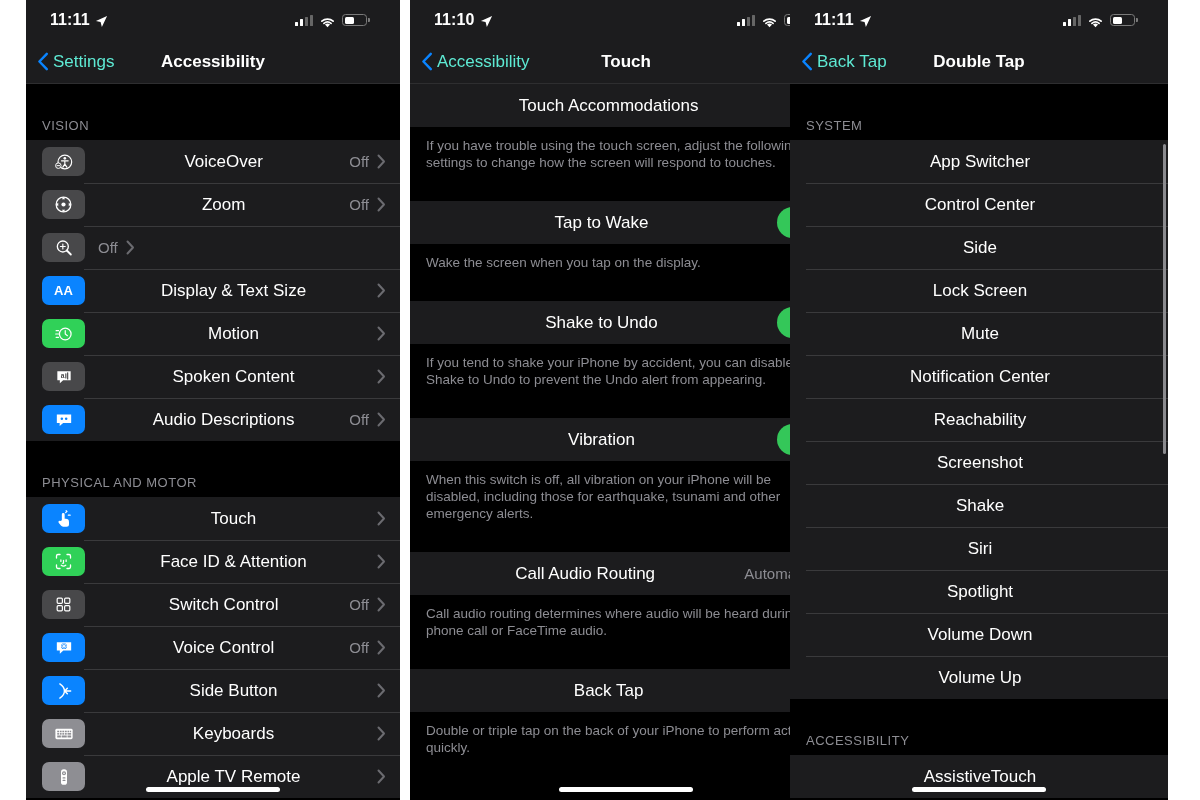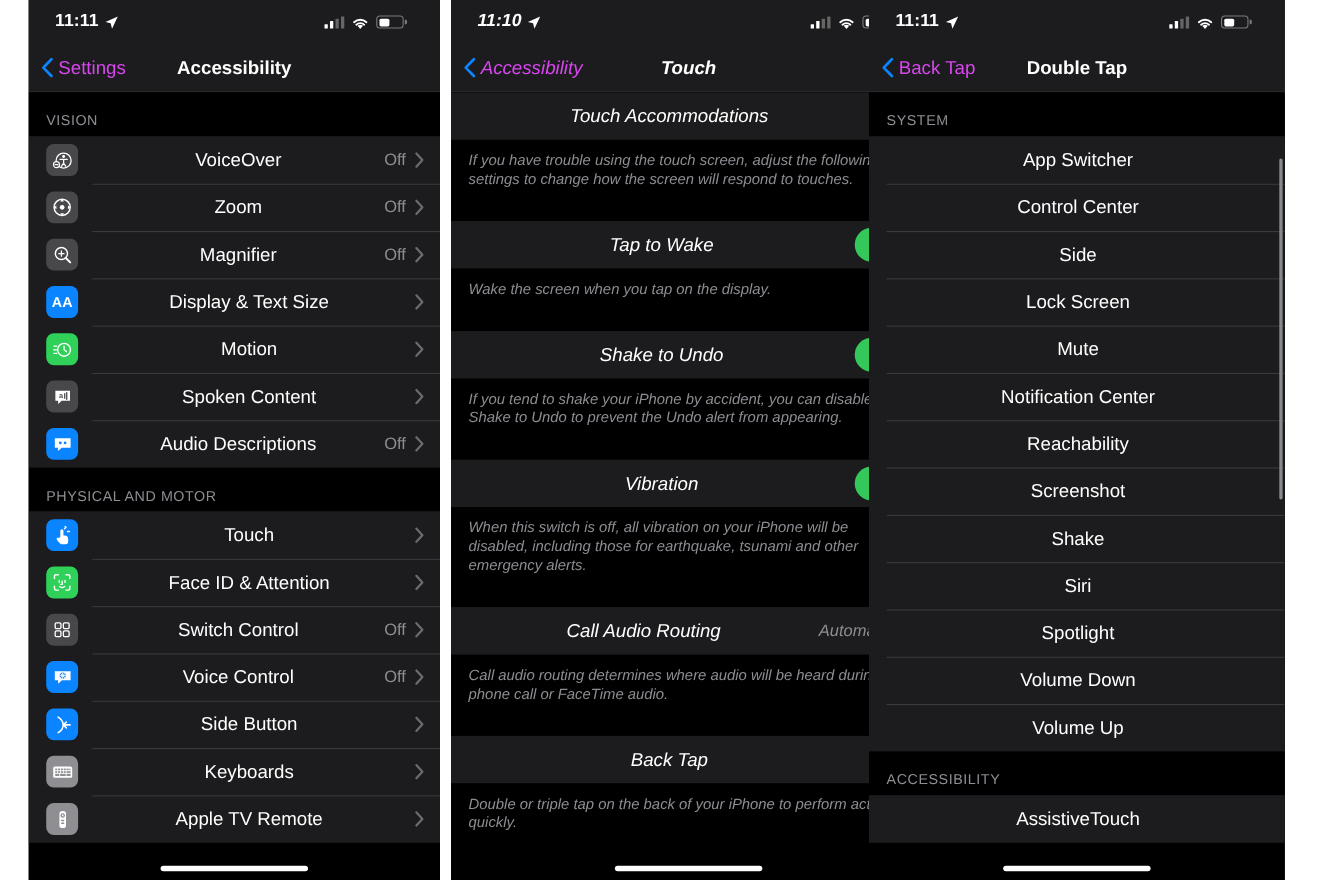--- a/index.html
+++ b/index.html
@@ -9,21 +9,21 @@
     font-family: "Liberation Sans", sans-serif;
     overflow: hidden;
   }
   .stage { position: relative; width: 1200px; height: 800px; background: #fff; }
 
   .phone {
     position: absolute; top: 0; height: 800px;
     background: #000; overflow: hidden;
   }
   #phone-1 { left: 26px;  width: 374px; }
-  #phone-2 { left: 410px; width: 432px; font-style: italic; }
+  #phone-2 { left: 410px; width: 432px; }
   #phone-3 { left: 790px; width: 378px; }
 
   
   .status-bar {
     height: 40px; display: flex; align-items: center;
     justify-content: space-between;
     padding: 0 33px 0 24px; color: #fff;
     background: #1c1c1e;
   }
   .status-left { display: flex; align-items: center; gap: 5px; }
@@ -52,51 +52,51 @@
 
   
   .nav-bar {
     position: relative; height: 44px;
     background: #1c1c1e;
     display: flex; align-items: center;
     border-bottom: .5px solid #2e2e30;
   }
   .nav-back {
     display: flex; align-items: center; gap: 4px;
-    padding-left: 11px; color: #d946ef; font-size: 17px;
+    padding-left: 11px; color: #5eead4; font-size: 17px;
     white-space: nowrap;
   }
   .chev-back { width: 12px; height: 19px; flex: none; }
   .nav-title {
     position: absolute; left: 0; right: 0; text-align: center;
     font-size: 17px; font-weight: bold; color: #fff;
     pointer-events: none;
   }
 
   
   .scroll { position: relative; height: calc(800px - 84px); overflow: hidden; background:#000; }
 
   .section-header {
     background: #000; color: #8d8d93;
     font-size: 13px; letter-spacing: .5px;
-    padding: 18px 0 7px 16px; text-transform: uppercase;
+    padding: 34px 0 7px 16px; text-transform: uppercase;
   }
   .group { background: #1c1c1e; }
 
   .row {
     position: relative; display: flex; align-items: center;
     height: 43px; padding: 0 14px 0 16px; background: #1c1c1e; text-align: center;
   }
   .row + .row::before {
     content:""; position:absolute; left: 16px; right: 0; top: 0;
     height: .5px; background: #3a3a3c;
   }
   .row.with-icon + .row.with-icon::before { left: 58px; }
   .row-icon {
-    width: 29px; height: 29px; border-radius: 7px; flex: none;
+    width: 43px; height: 29px; border-radius: 7px; flex: none;
     margin-right: 13px; display:flex; align-items:center; justify-content:center;
   }
   .row-label { font-size: 17px; color: #fff; flex: 1; }
   .row-value { font-size: 15px; color: #8d8d93; margin-right: 8px; }
   .chev-r { width: 9px; height: 15px; flex: none; }
 
   
   .footer-note {
     background: #000; color: #8d8d93;
     font-size: 13.5px; line-height: 17px;
@@ -215,21 +215,20 @@
         </div>
 
         <div class="row with-icon">
           <span class="row-icon" style="background:#48484a">
             <svg viewBox="0 0 24 24" width="20" height="20">
                 <circle cx="10.6" cy="10.2" r="6.6" stroke="#fff" stroke-width="1.6" fill="none"></circle>
                 <path d="M15.4 15 L20.2 19.8" stroke="#fff" stroke-width="2.2" stroke-linecap="round"></path>
                 <path d="M10.6 7.3 v5.8 M7.7 10.2 h5.8" stroke="#fff" stroke-width="1.4" stroke-linecap="round"></path>
               </svg>
           </span>
-          <span class="row-label">Magnifier</span>
           <span class="row-value">Off</span>
           <span class="chev-r"><svg viewBox="0 0 9 15" width="9" height="15">
                 <path d="M1.5 1.5 L7 7.5 L1.5 13.5" stroke="#6b6b70" stroke-width="2" fill="none" stroke-linecap="round" stroke-linejoin="round"></path>
               </svg></span>
         </div>
 
         <div class="row with-icon">
           <span class="row-icon" style="background:#0a84ff;font-size:13px;font-weight:bold;color:#fff">AA</span>
           <span class="row-label">Display &amp; Text Size</span>
           <span class="row-value"></span>

